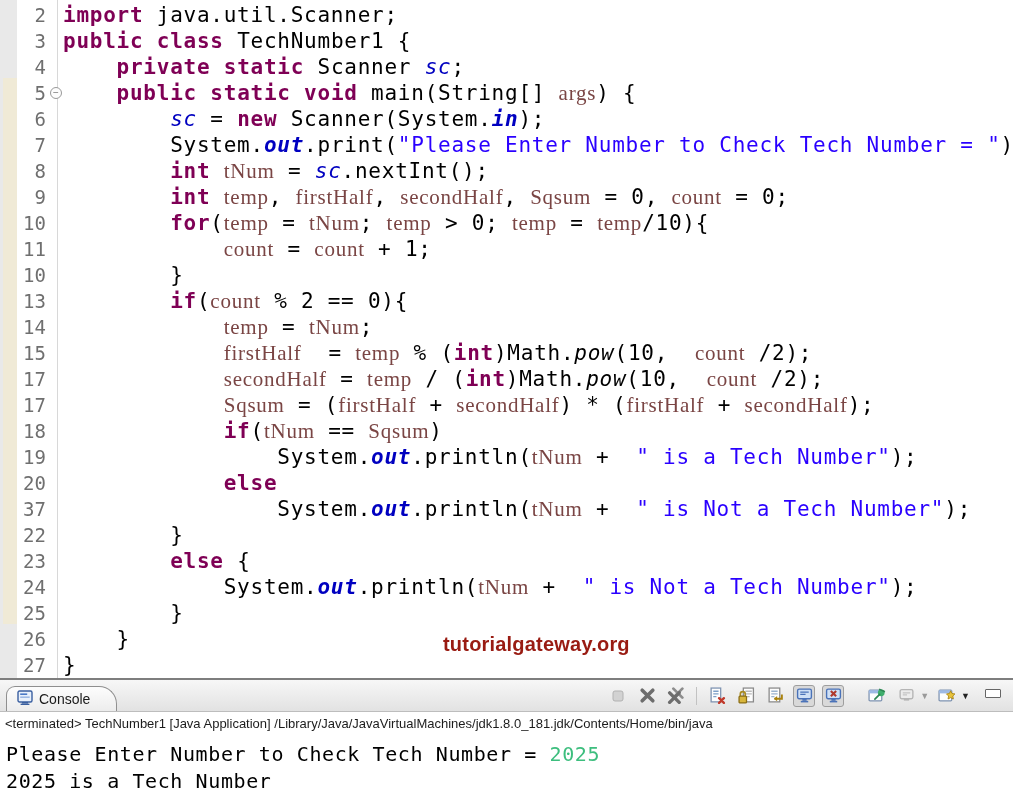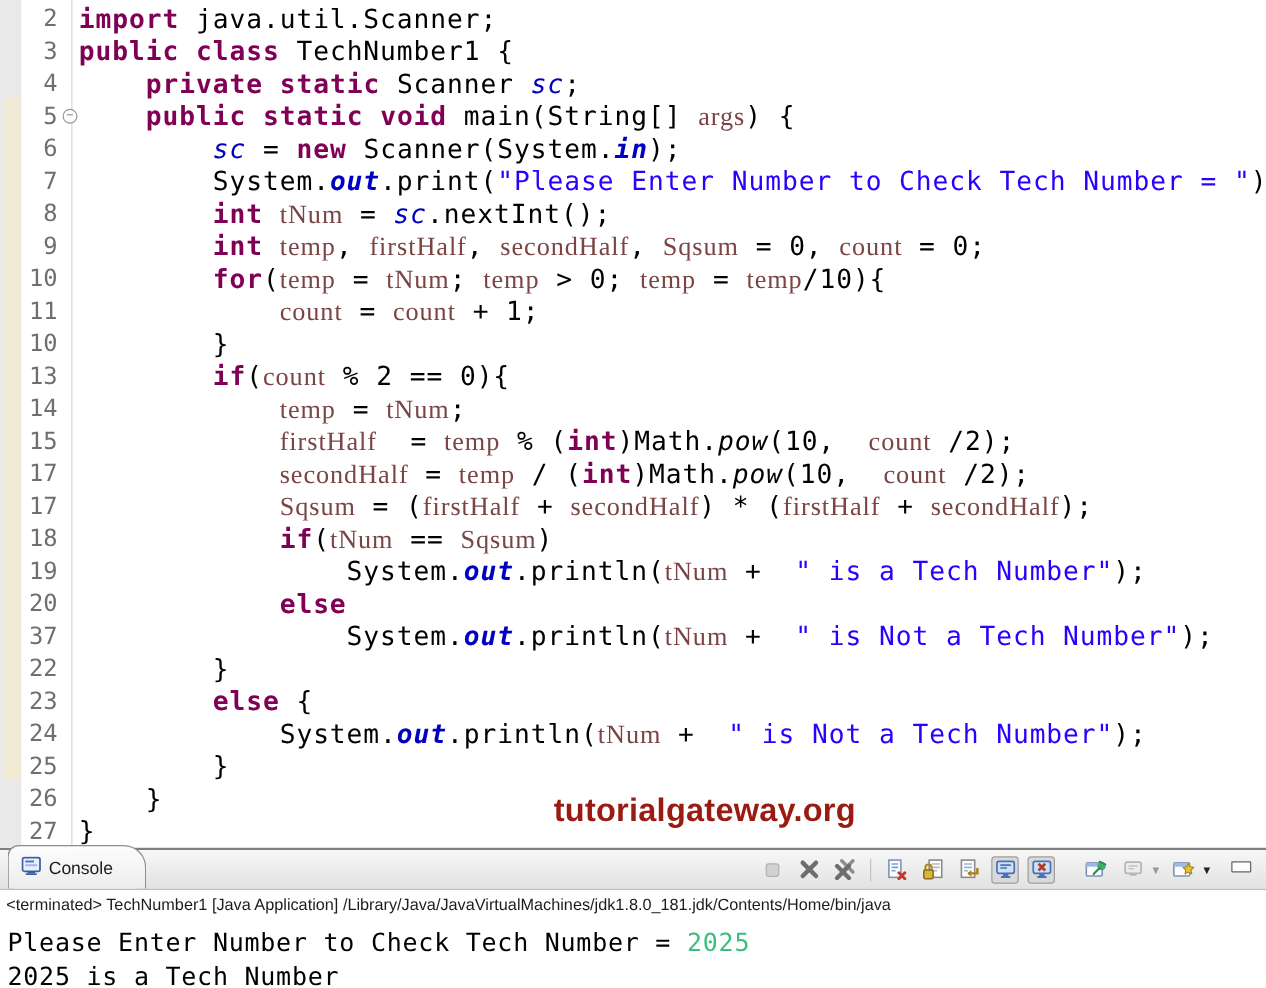--- a/index.html
+++ b/index.html
@@ -31,33 +31,33 @@
   .cline { height:26px; }
   .tk-k { color:#7f0055; font-weight:bold; }
   .tk-p { color:#000000; }
   .tk-v { color:#7a4544;font-family:Liberation Serif, serif; }
   .tk-s { color:#2a00ff; }
   .tk-f { color:#0000c0; font-weight:bold; font-style:italic; }
   .tk-i { color:#0000c0; font-style:italic; }
   .tk-m { color:#000000; font-style:italic; }
   .watermark {
     position:absolute; left:443px; top:633px; font-family:"Liberation Sans", sans-serif;
-    font-weight:bold; font-size:26px; color:#991b12; letter-spacing:0.2px;
+    font-weight:bold; font-size:20px; color:#991b12; letter-spacing:0.2px;
   }
 
   
   .divider { width:1013px; height:2px; background:#7e7e7e; }
   .tabbar {
     position:relative; width:1013px; height:32px;
     background:linear-gradient(#f7f7f7, #e2e2e2);
     border-bottom:1px solid #bdbdbd;
     display:flex; align-items:center; font-family:"Liberation Sans", sans-serif;
   }
   .console-tab {
-    margin-left:6px; height:35px; align-self:flex-end; display:flex; align-items:center; gap:6px;
+    margin-left:6px; height:25px; align-self:flex-end; display:flex; align-items:center; gap:6px;
     padding:0 26px 0 10px; border:1px solid #8f8f8f; border-bottom:none;
     border-radius:9px 18px 0 0; background:linear-gradient(#fdfdfd,#ececec);
     font-size:14px; color:#1a1a1a;
   }
   .toolbar { margin-left:auto; display:flex; align-items:center; gap:7px; padding-right:10px; }
   .tbtn {
     width:22px; height:22px; display:flex; align-items:center; justify-content:center;
     border:1px solid transparent; border-radius:3px; background:transparent;
   }
   .tbtn.pressed { background:#d9d9d9; border-color:#9e9e9e; }

